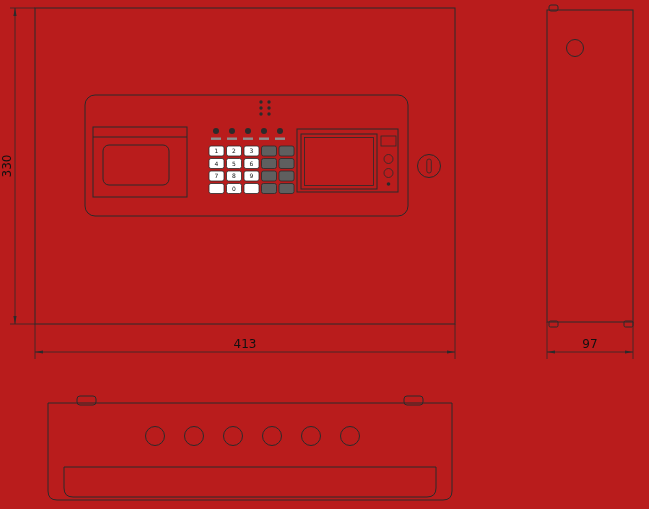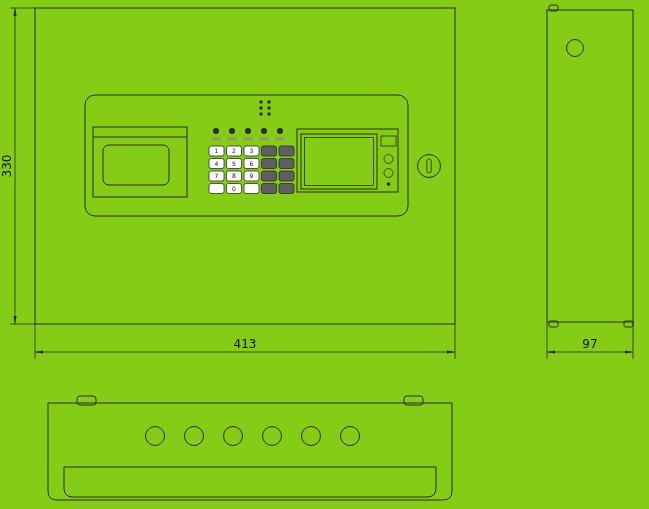--- a/index.html
+++ b/index.html
@@ -1,16 +1,16 @@
 <!DOCTYPE html>
 <html><head>
 <meta charset="utf-8">
 <style>
   html,body{margin:0;padding:0;background:#ffffff;}
-  .wrap{position:relative;width:649px;height:509px;background:#84cc16;overflow:hidden;}
+  .wrap{position:relative;width:649px;height:509px;background:#b91c1c;overflow:hidden;}
   svg{display:block;}
   .ln{fill:none;stroke:#2b2b2b;stroke-width:1;}
   .ln-thin{fill:none;stroke:#2b2b2b;stroke-width:0.8;}
   .fill-dark{fill:#2b2b2b;stroke:none;}
   .dim-text{font-family:"DejaVu Sans",sans-serif;font-size:12px;fill:#111;}
   .key{fill:#ffffff;stroke:#2b2b2b;stroke-width:0.8;}
   .key.dark{fill:#5f5f5f;}
   .key-label{font-family:"DejaVu Sans",sans-serif;font-size:6px;fill:#111;text-anchor:middle;}
   .mark{fill:#8f8f8f;stroke:none;}
 </style>

